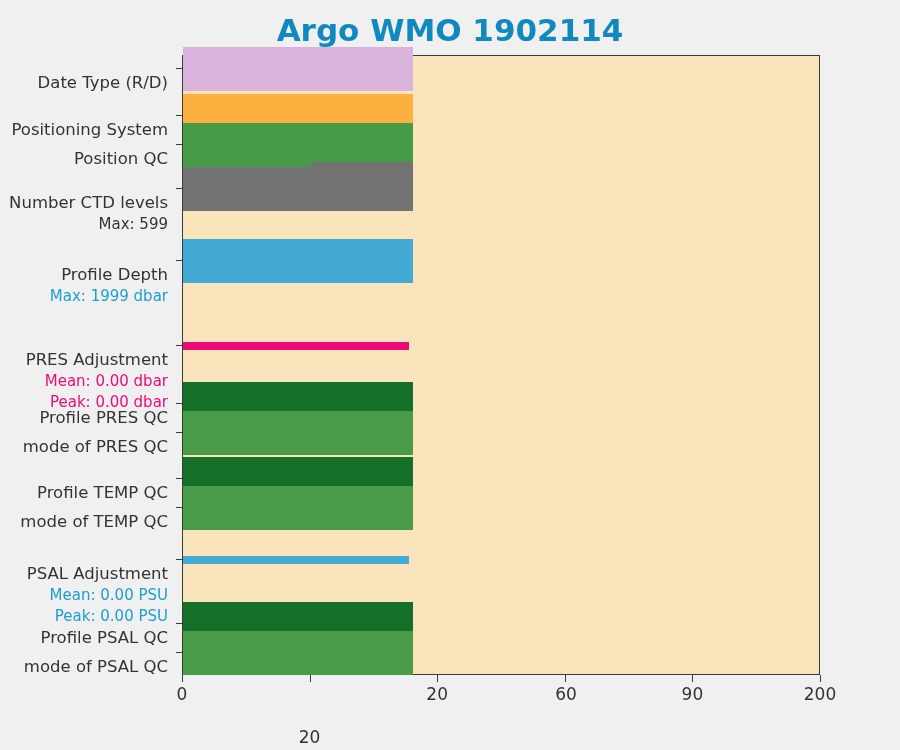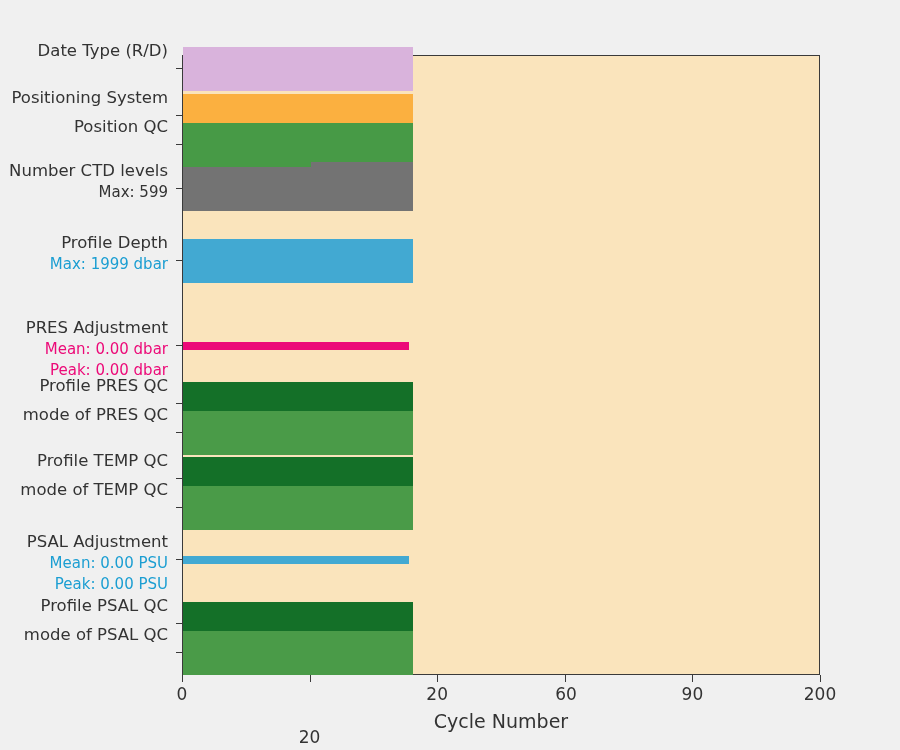--- a/index.html
+++ b/index.html
@@ -52,21 +52,21 @@
   }
   .bar {
     position: absolute;
     left: 0;
   }
 
   
   #y-labels {
     position: absolute;
     left: 0;
-    top: 38px;
+    top: 70px;
     width: 176px;
     height: 620px;
   }
   .ylab {
     position: absolute;
     right: 0;
     width: 176px;
     text-align: right;
     font-size: 16.5px;
     color: #333333;
@@ -118,20 +118,21 @@
     top: 724px;
     font-size: 14.5px;
     color: #333333;
   }
 </style>
 </head>
 <body>
 
 <div id="figure">
 
+  <div id="chart-title">Argo WMO 1902114</div>
 
   <div id="y-labels">
       <div class="ylab" style="top: 3px; padding-right: 8px;">Date Type (R/D)</div>
       <div class="ylab" style="top: 50px; padding-right: 8px;">Positioning System</div>
       <div class="ylab" style="top: 79px; padding-right: 8px;">Position QC</div>
       <div class="ylab" style="top: 123px; padding-right: 8px;">Number CTD levels</div>
       <div class="ylab sub" style="top: 144px; padding-right: 8px; color: rgb(51, 51, 51);">Max: 599</div>
       <div class="ylab" style="top: 195px; padding-right: 8px;">Profile Depth</div>
       <div class="ylab sub" style="top: 216px; padding-right: 8px; color: rgb(27, 158, 210);">Max: 1999 dbar</div>
       <div class="ylab" style="top: 280px; padding-right: 8px;">PRES Adjustment</div>
@@ -188,15 +189,14 @@
       <div class="xtick" style="left: 437.2px;"></div>
       <div class="xticklabel" style="left: 437.2px;">20</div>
       <div class="xtick" style="left: 564.8px;"></div>
       <div class="xticklabel" style="left: 566px;">60</div>
       <div class="xtick" style="left: 692.4px;"></div>
       <div class="xticklabel" style="left: 692.4px;">90</div>
       <div class="xtick" style="left: 820px;"></div>
       <div class="xticklabel" style="left: 820px;">200</div>
     </div>
 
-  <div id="x-axis-label">Cycle Number</div>
 
 </div>
 
 </body></html>

